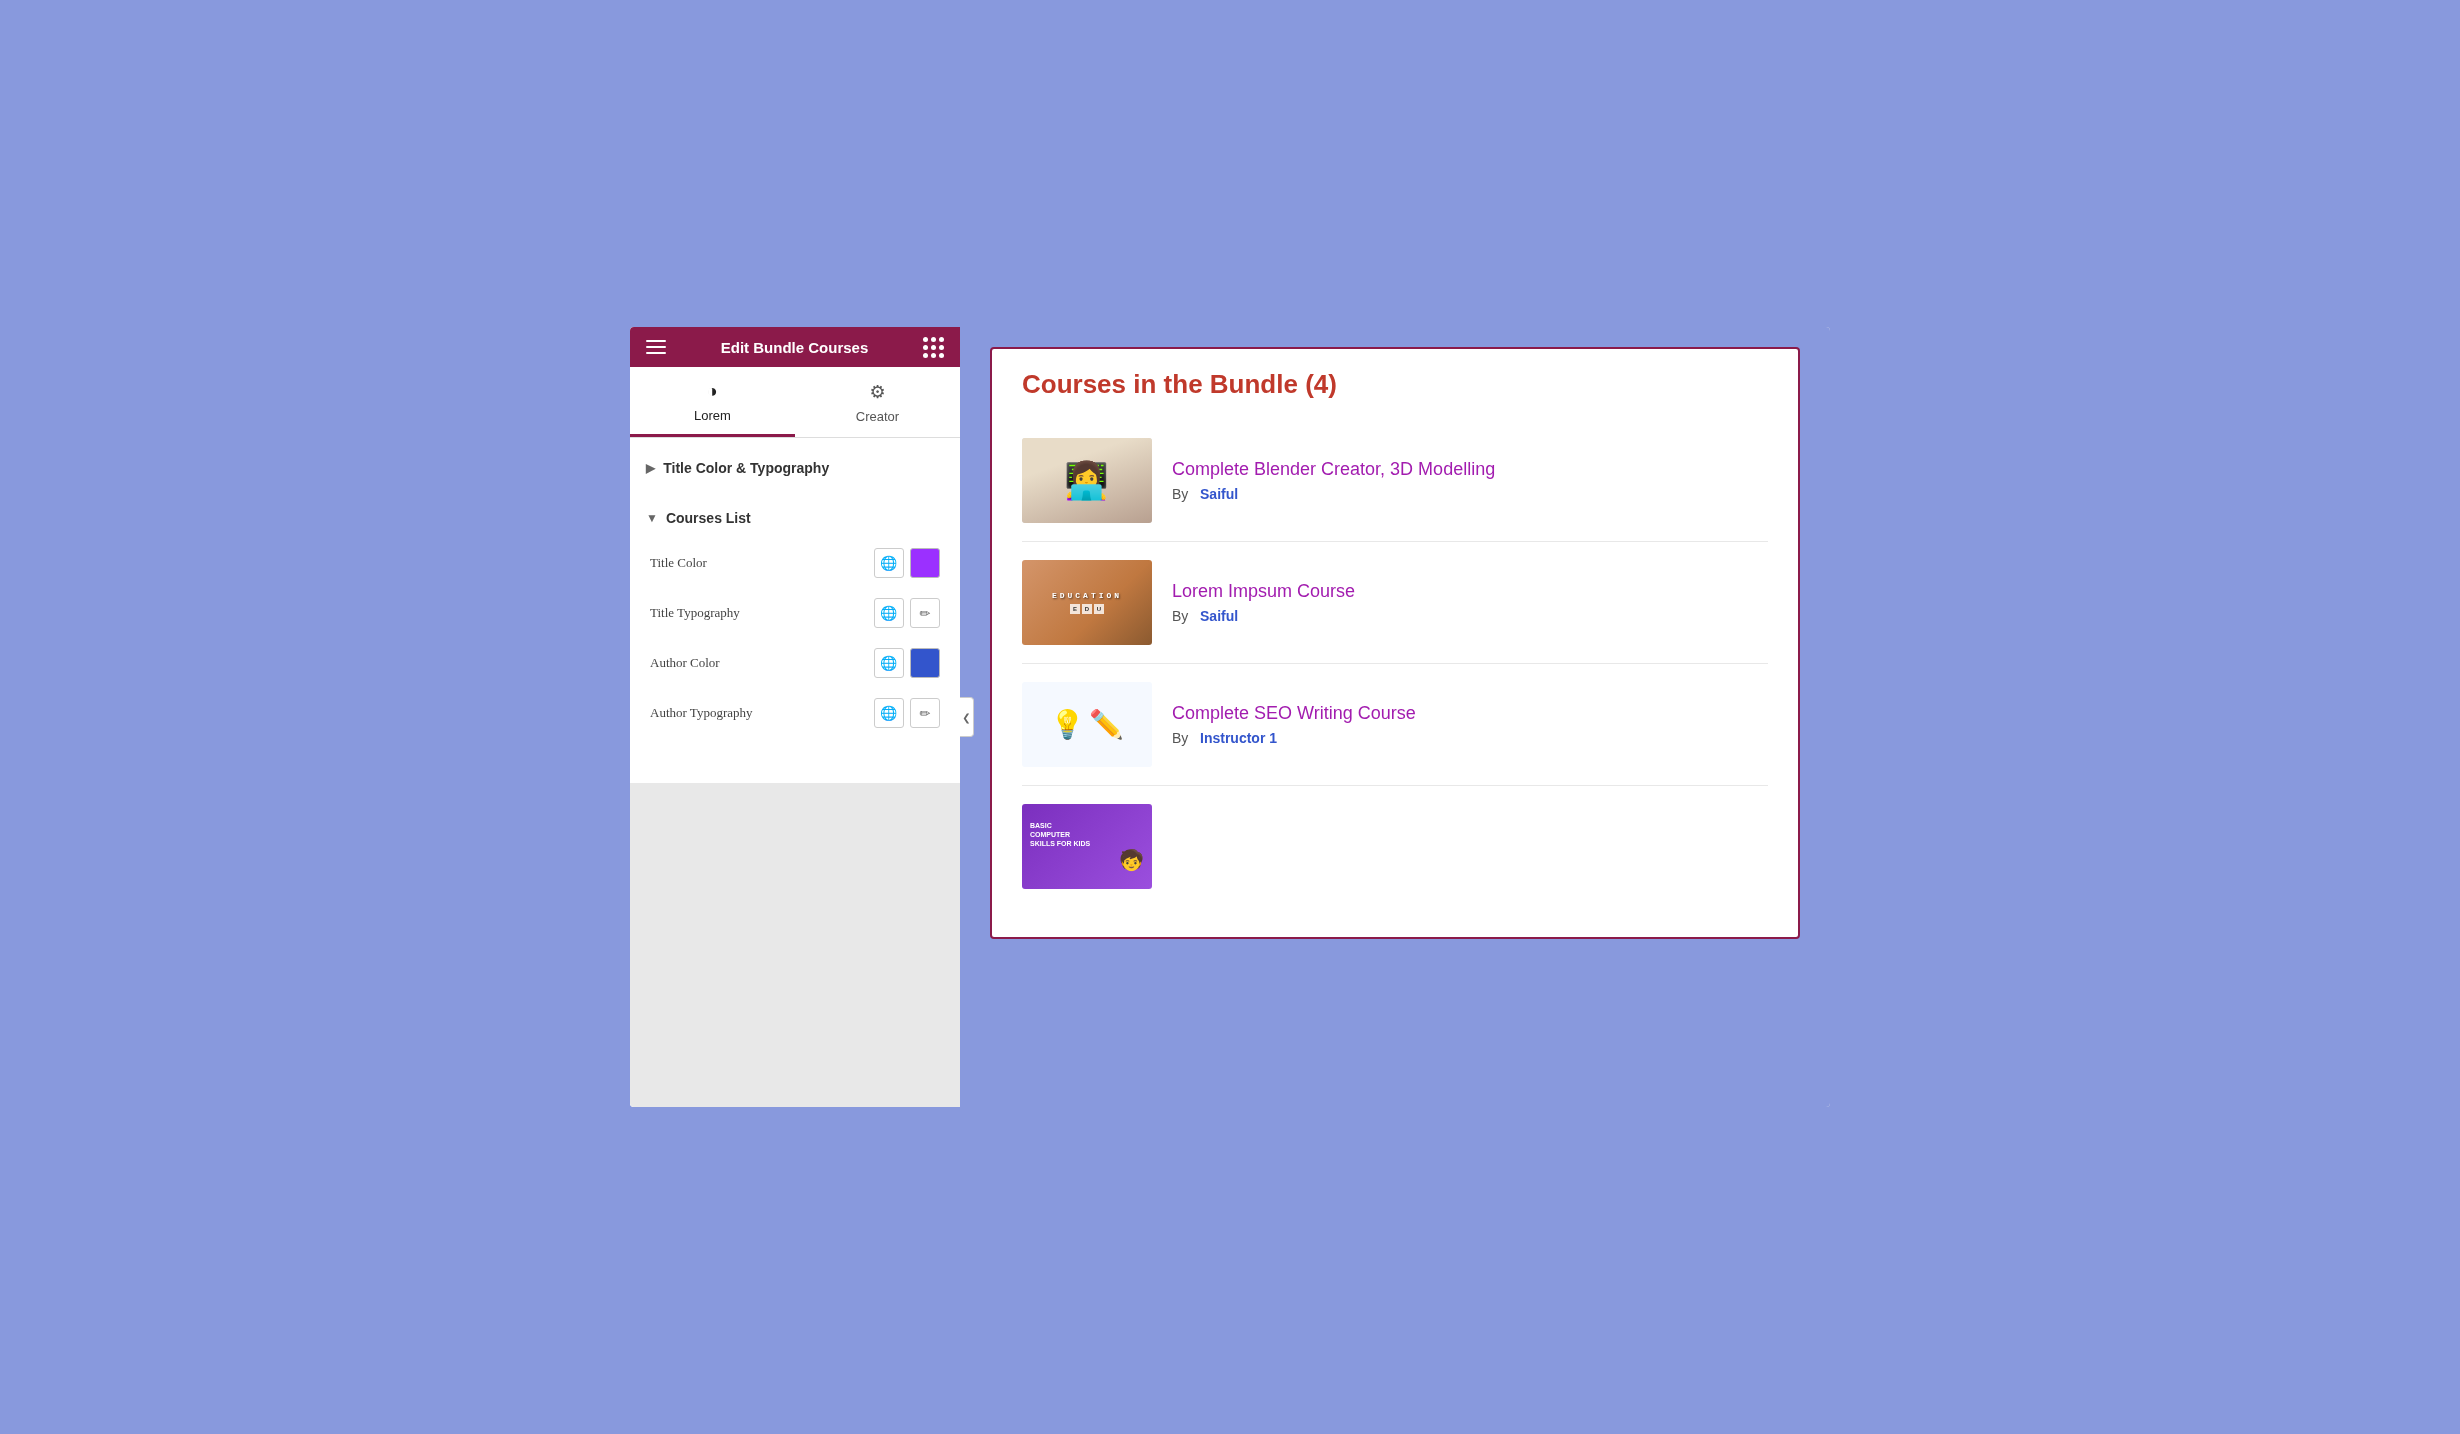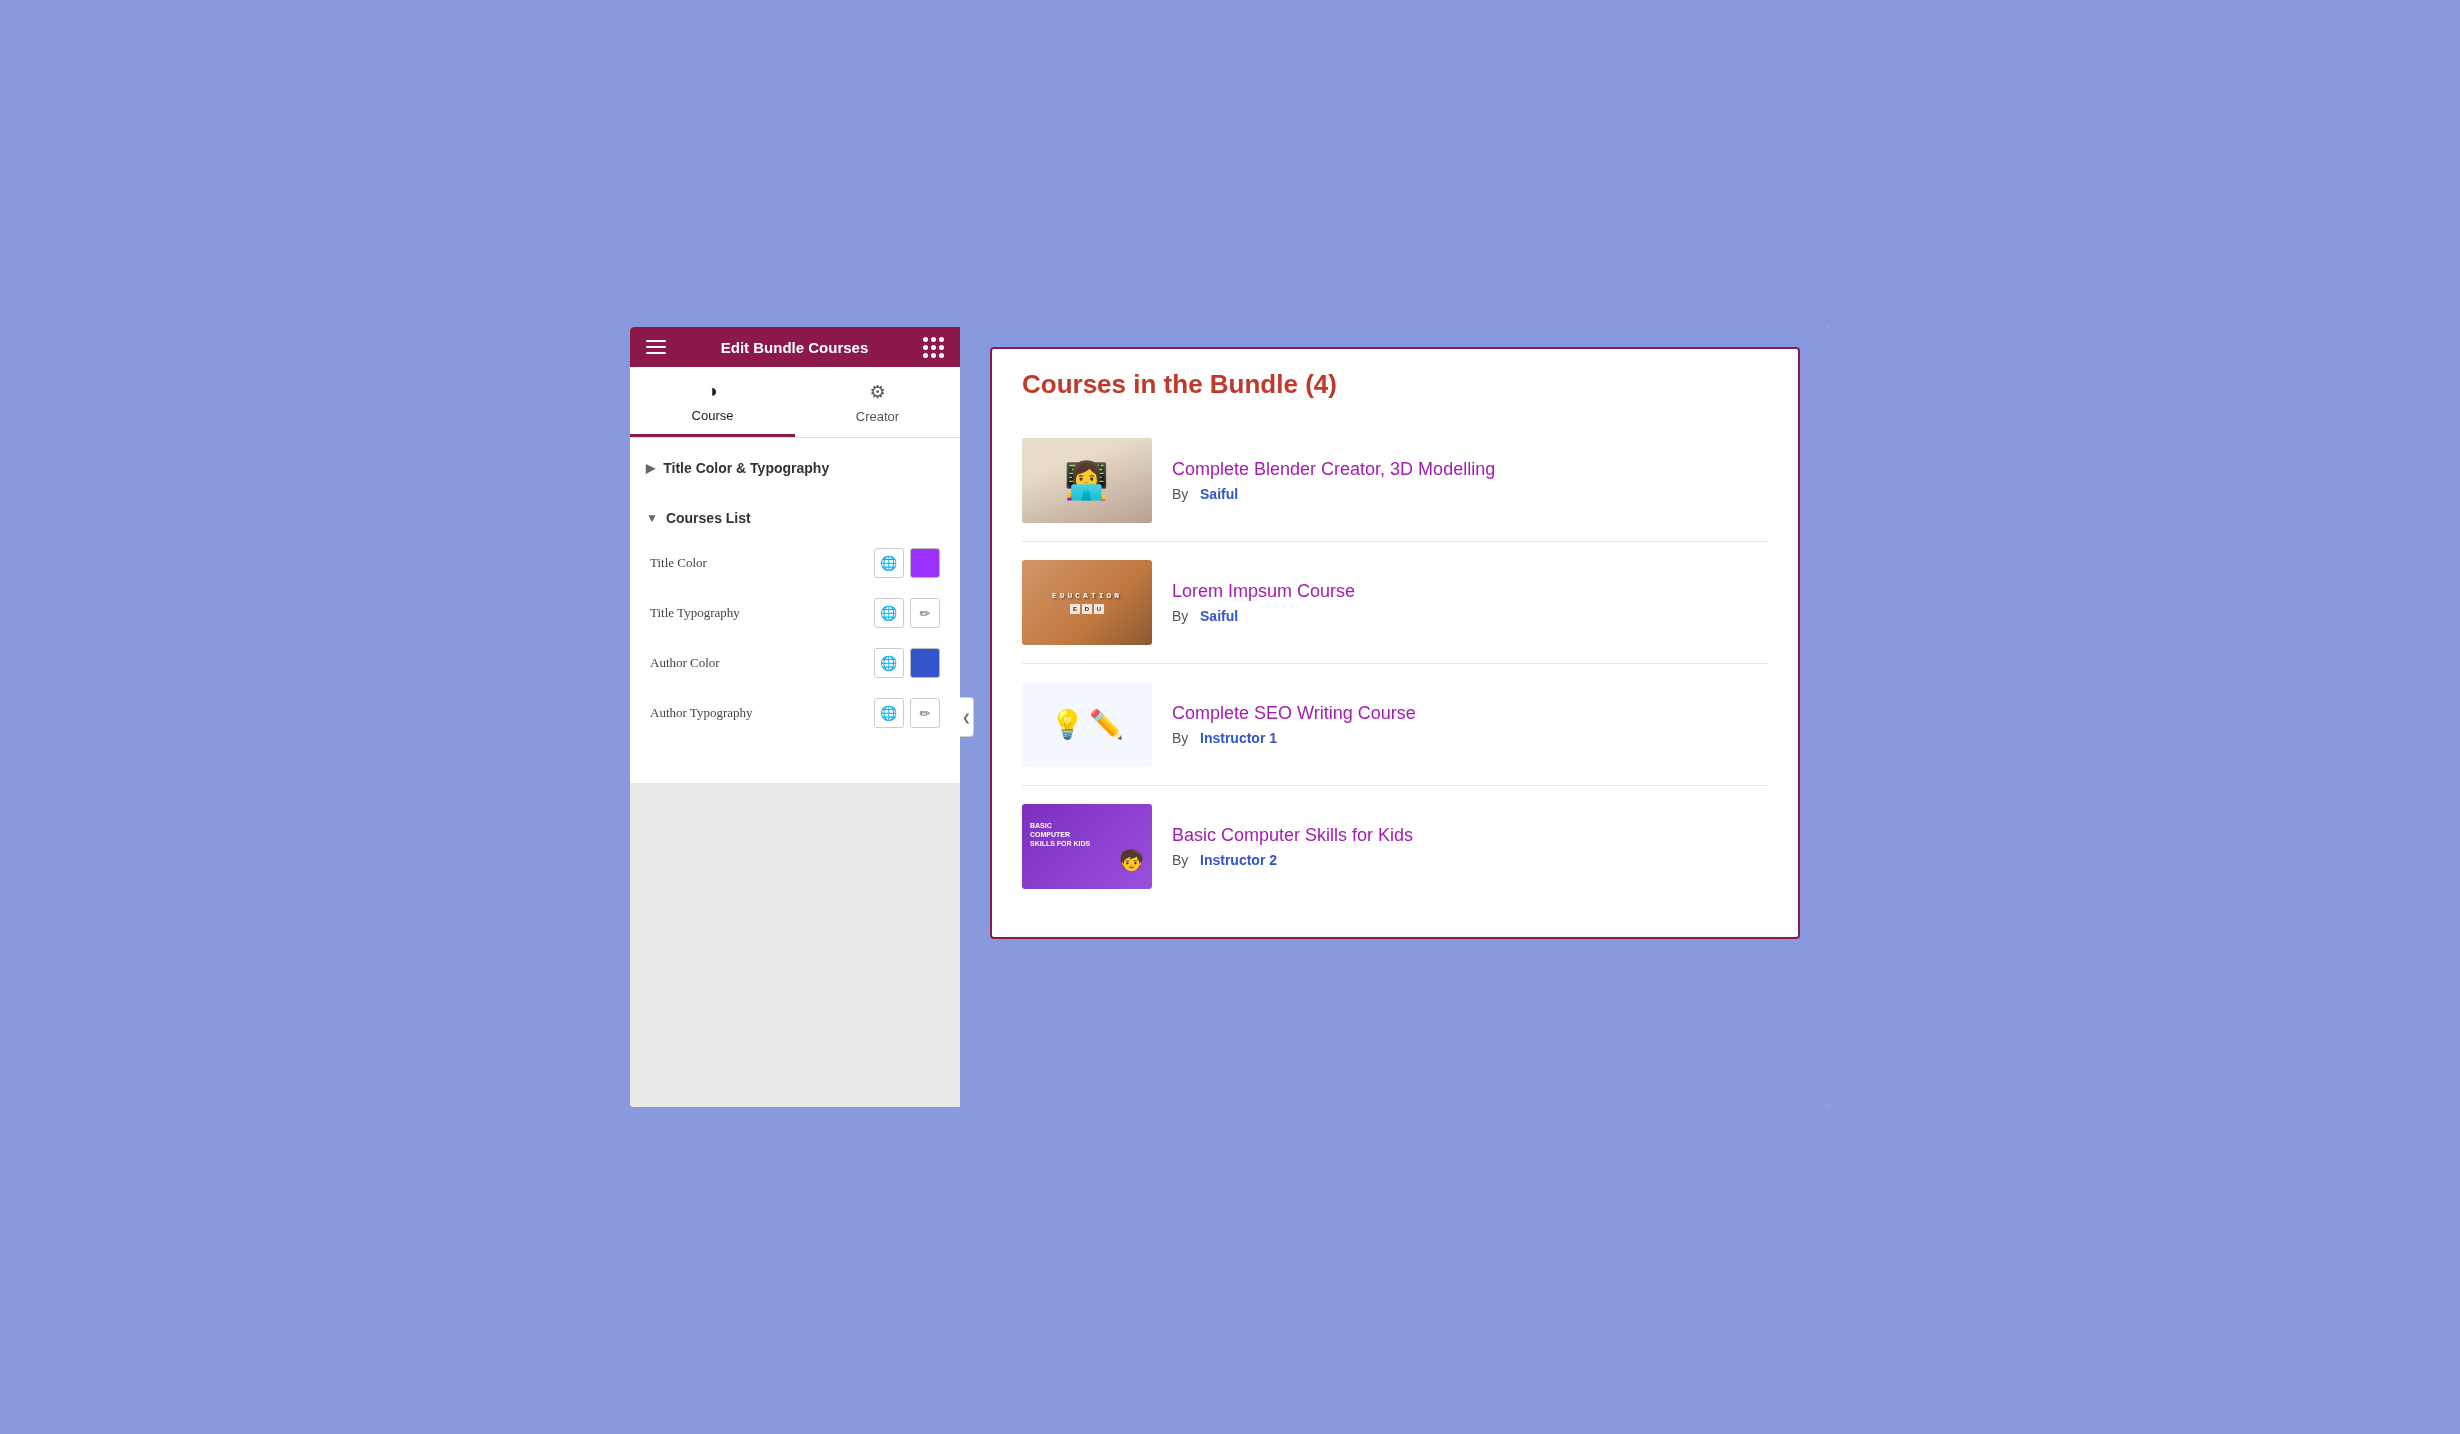--- a/index.html
+++ b/index.html
@@ -393,21 +393,21 @@
           <span></span>
         <span></span>
           <span></span>
           <span></span>
       </div>
     </div>
 
     <div class="sidebar-tabs">
       <div class="sidebar-tab active">
         <span class="tab-icon">◑</span>
-        <span>Course</span>
+        <span>Lorem</span>
       </div>
       <div class="sidebar-tab">
         <span class="tab-icon">⚙</span>
         <span>Creator</span>
       </div>
     </div>
 
     <div class="sidebar-content">
 
       <div class="section-header">
@@ -520,26 +520,18 @@
           </div>
         </div>
 
         <div class="course-item">
           <div class="course-thumbnail">
             <div class="kids-img">
               <div class="kids-title-text">BASIC<br>COMPUTER<br>SKILLS FOR KIDS</div>
               <span class="kids-figure">🧒</span>
             </div>
           </div>
-          <div class="course-info">
-            <div class="course-name">Basic Computer Skills for Kids</div>
-            <div class="course-author">
-              <span>By</span>
-              <span>&nbsp;</span>
-              <span class="course-author-name">Instructor 2</span>
-            </div>
-          </div>
         </div>
 
       </div>
     </div>
   </div>
 </div>
 
 </body></html>

